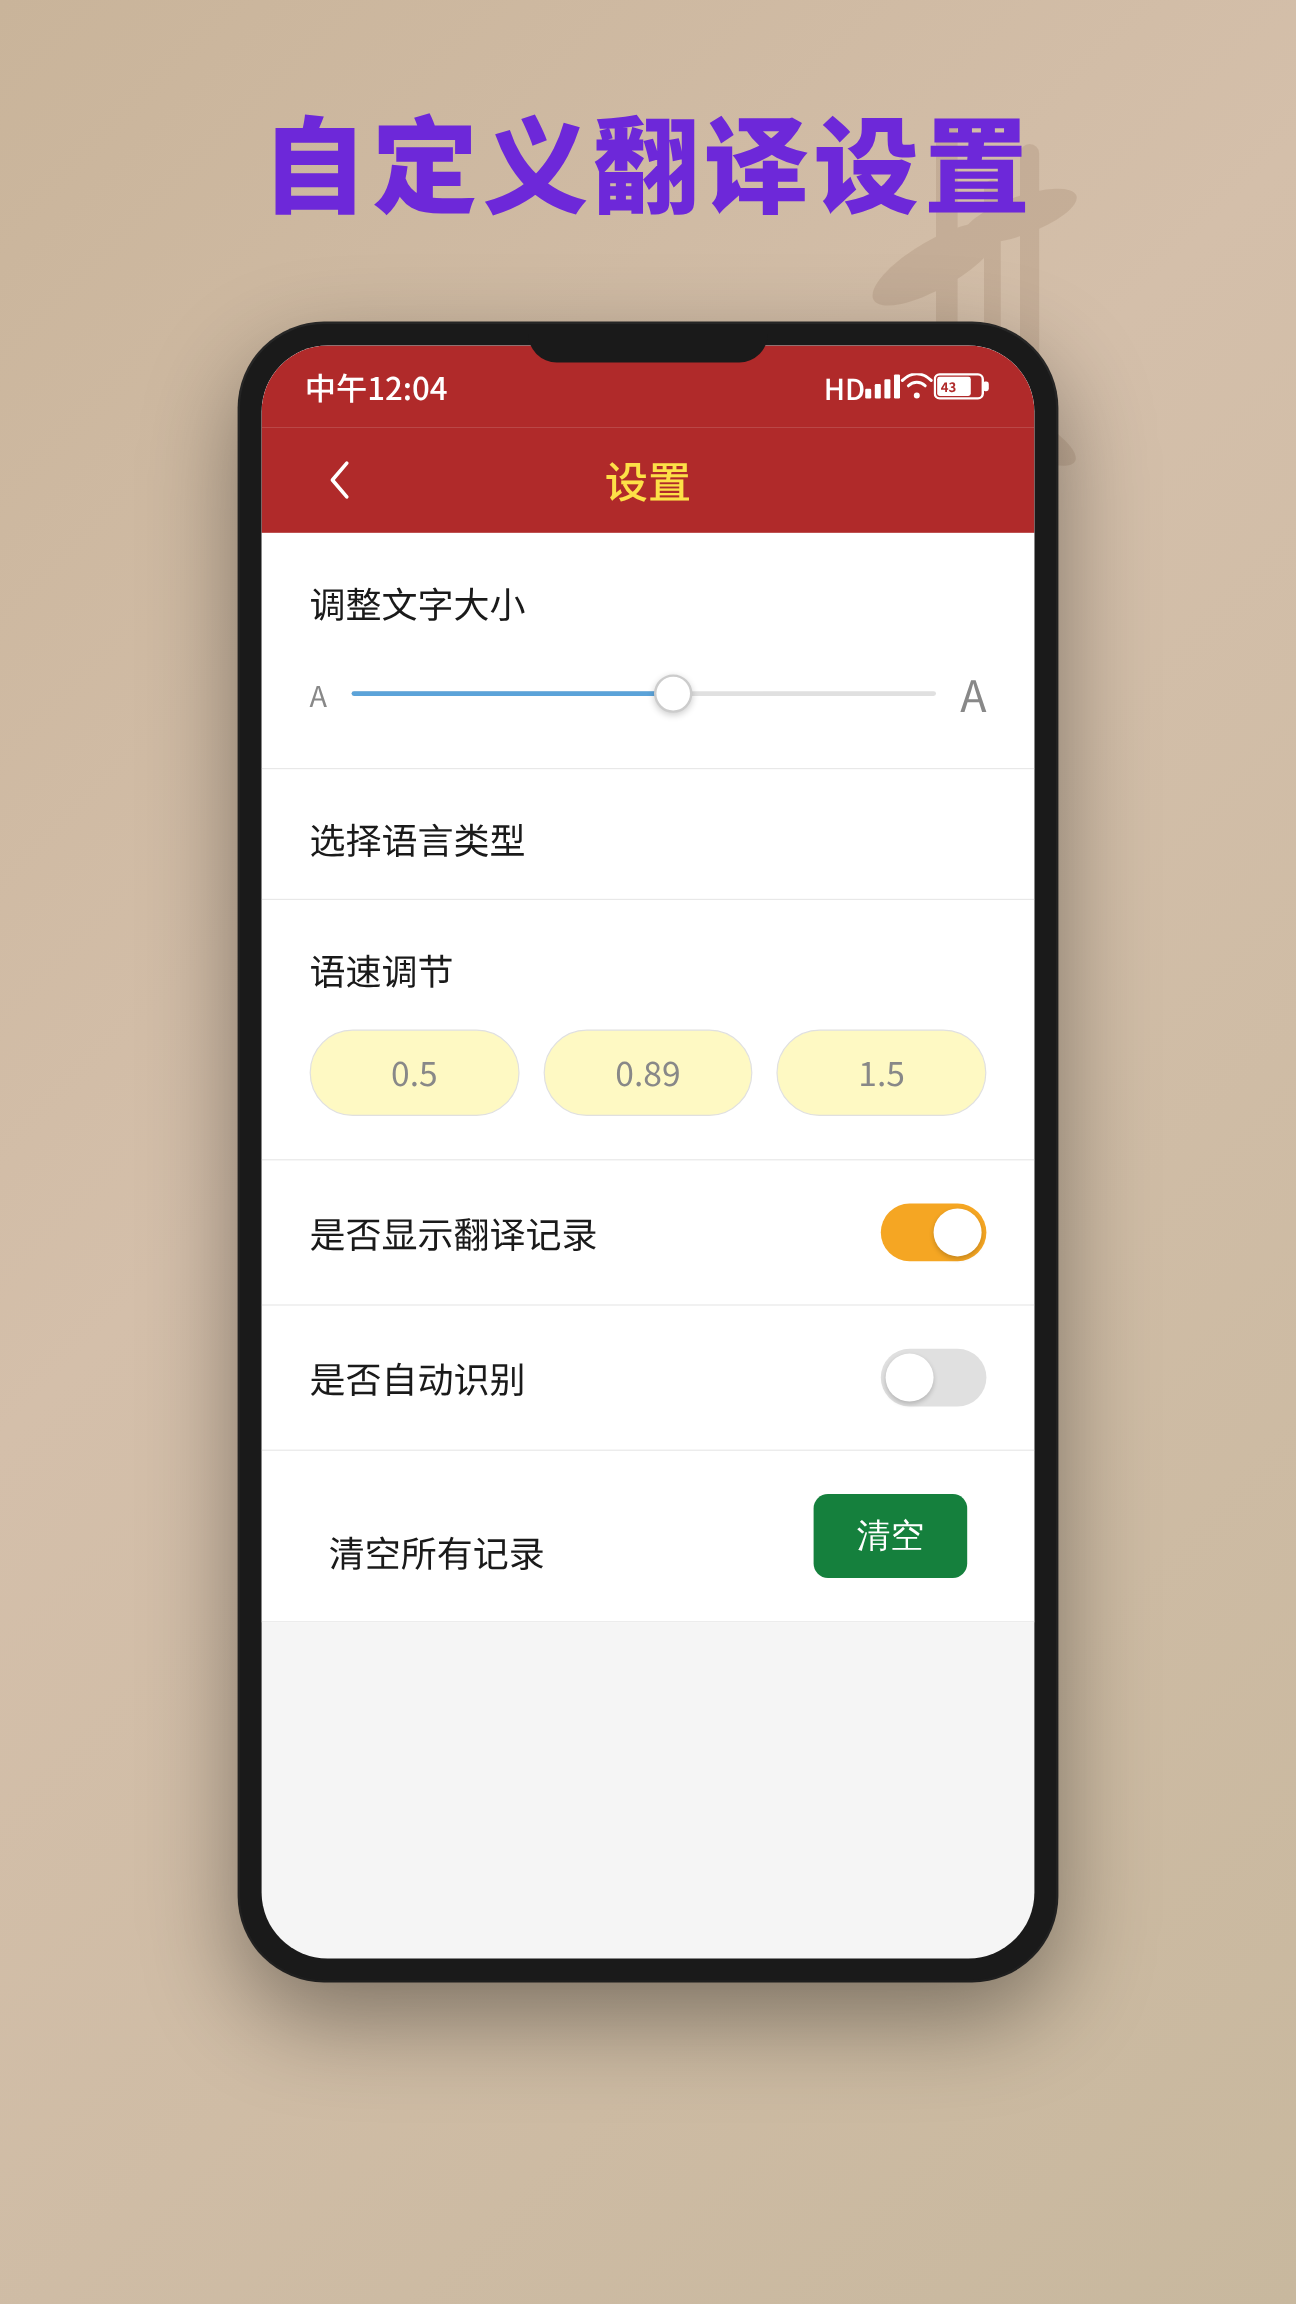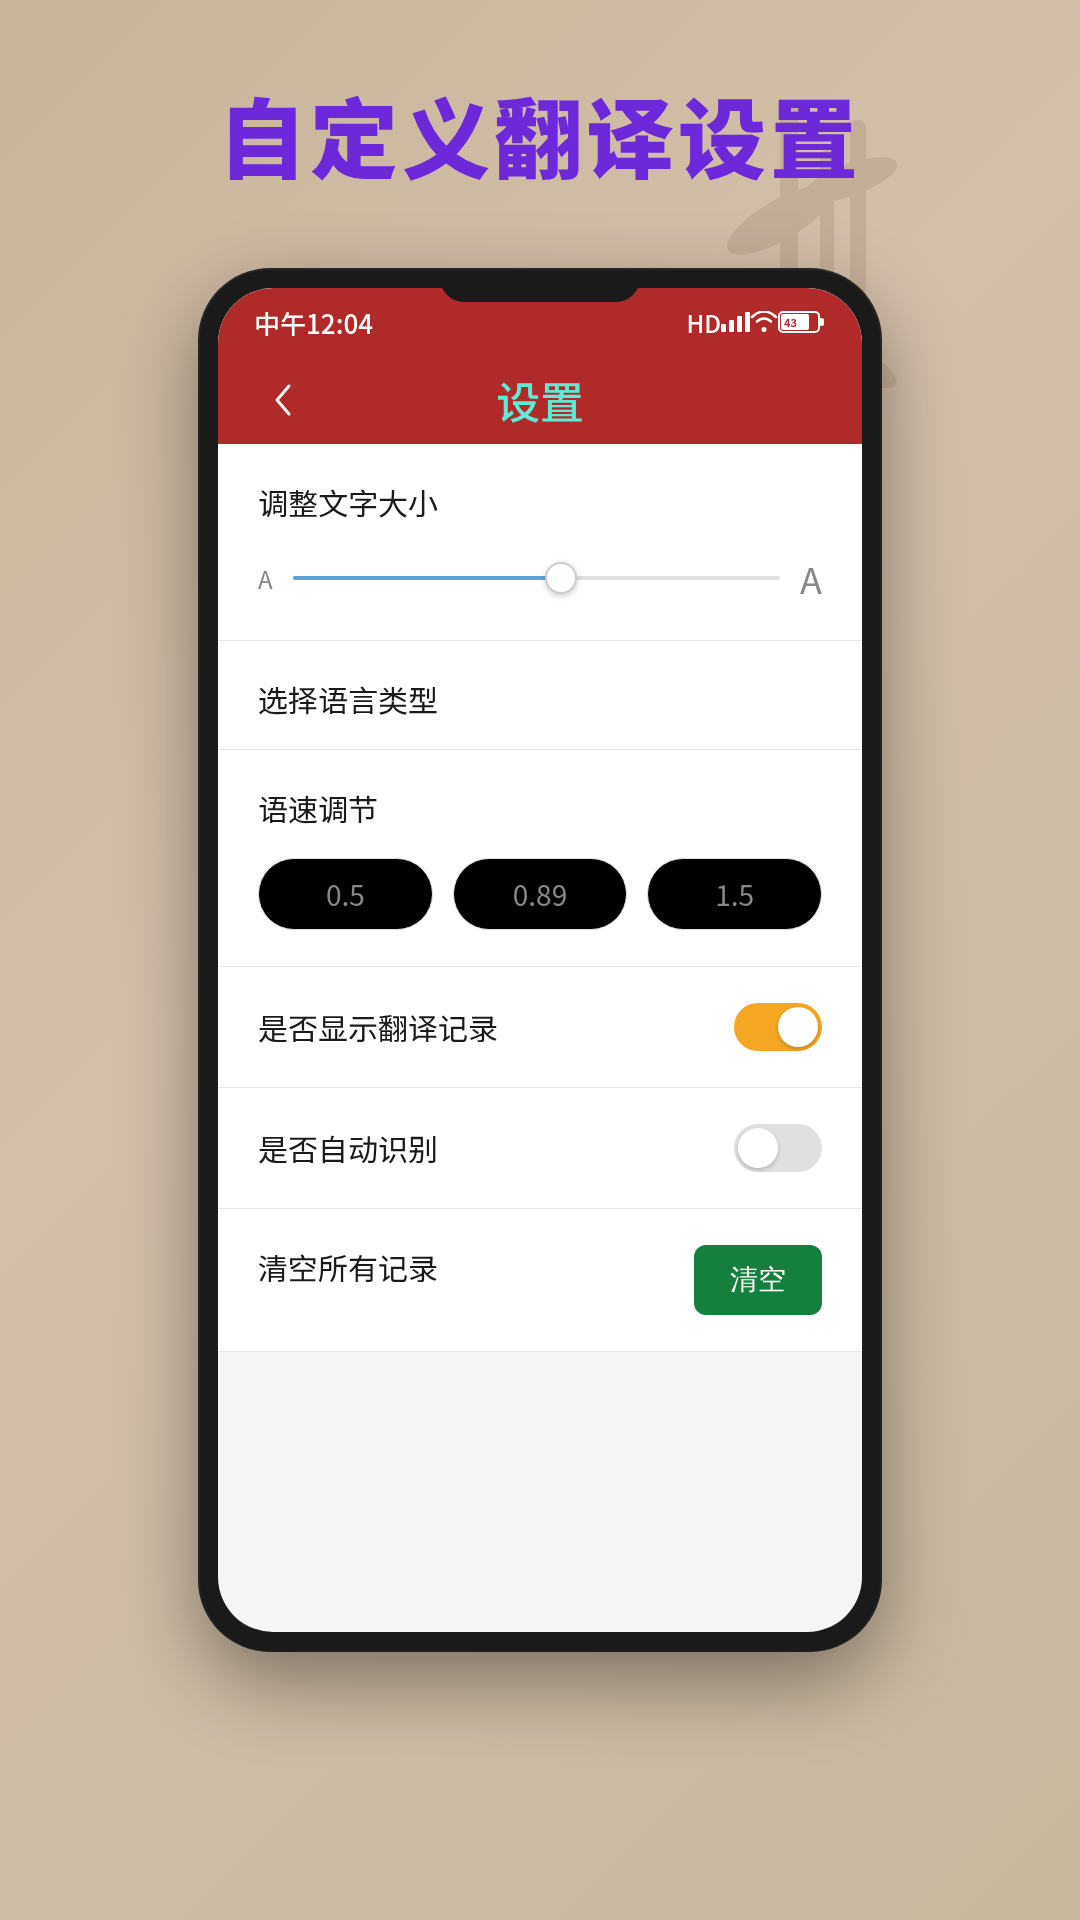--- a/index.html
+++ b/index.html
@@ -106,22 +106,22 @@
       font-size: 36px;
       cursor: pointer;
       width: 60px;
       height: 60px;
       display: flex;
       align-items: center;
       justify-content: center;
     }
 
     .app-bar-title {
-      color: #5eead4;
-      font-size: 44px;
+      color: #fde047;
+      font-size: 36px;
       font-weight: 500;
     }
 
     
     .content {
       background: white;
       flex: 1;
       overflow-y: auto;
     }
 
@@ -230,21 +230,21 @@
     .speed-btn {
       flex: 1;
       height: 72px;
       border-radius: 36px;
       display: flex;
       align-items: center;
       justify-content: center;
       font-size: 28px;
       cursor: pointer;
       border: 1.5px solid #e0e0e0;
-      background: #000000;
+      background: #fef9c3;
       color: #888;
     }
 
     .speed-btn.active {
       background: #b02a2a;
       color: white;
       border-color: #b02a2a;
     }
 
     
@@ -291,23 +291,23 @@
       left: 44px;
     }
 
     .toggle.off .toggle-thumb {
       left: 4px;
     }
 
     
     .clear-row {
       display: flex;
-      align-items: flex-start;
+      align-items: flex-end;
       justify-content: space-between;
-      padding: 36px 40px;
+      padding: 36px 56px;
     }
 
     .clear-label {
       font-size: 30px;
       color: #1a1a1a;
     }
 
     .clear-btn {
       background: #15803d;
       color: white;

